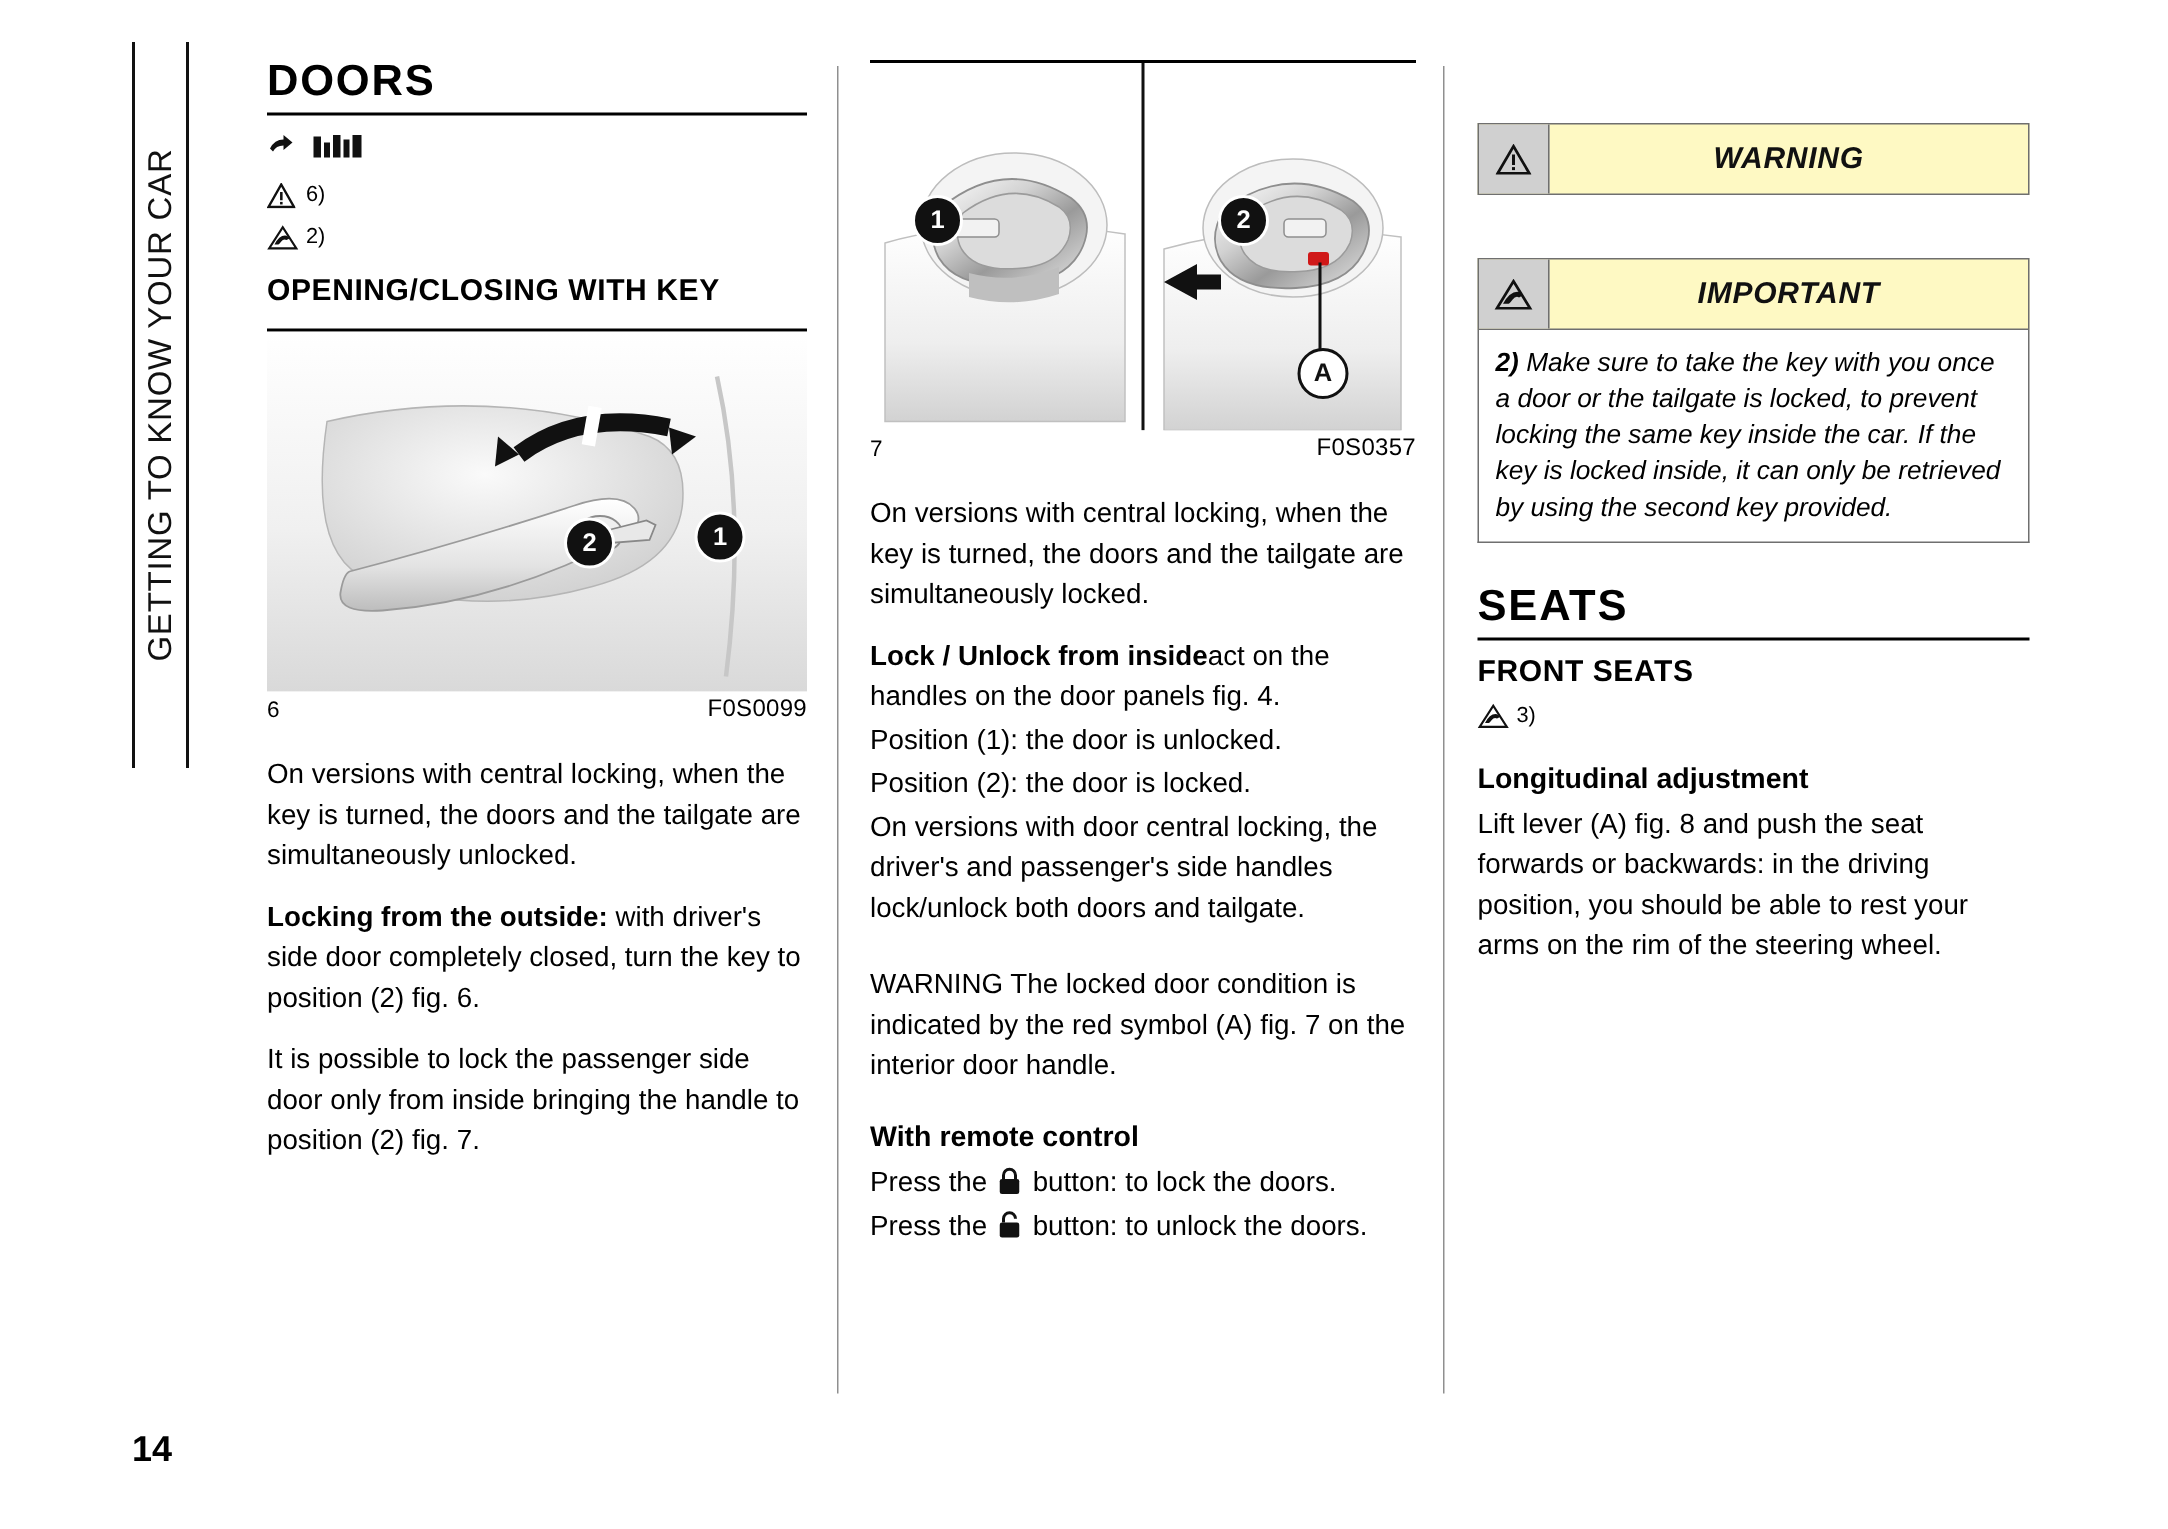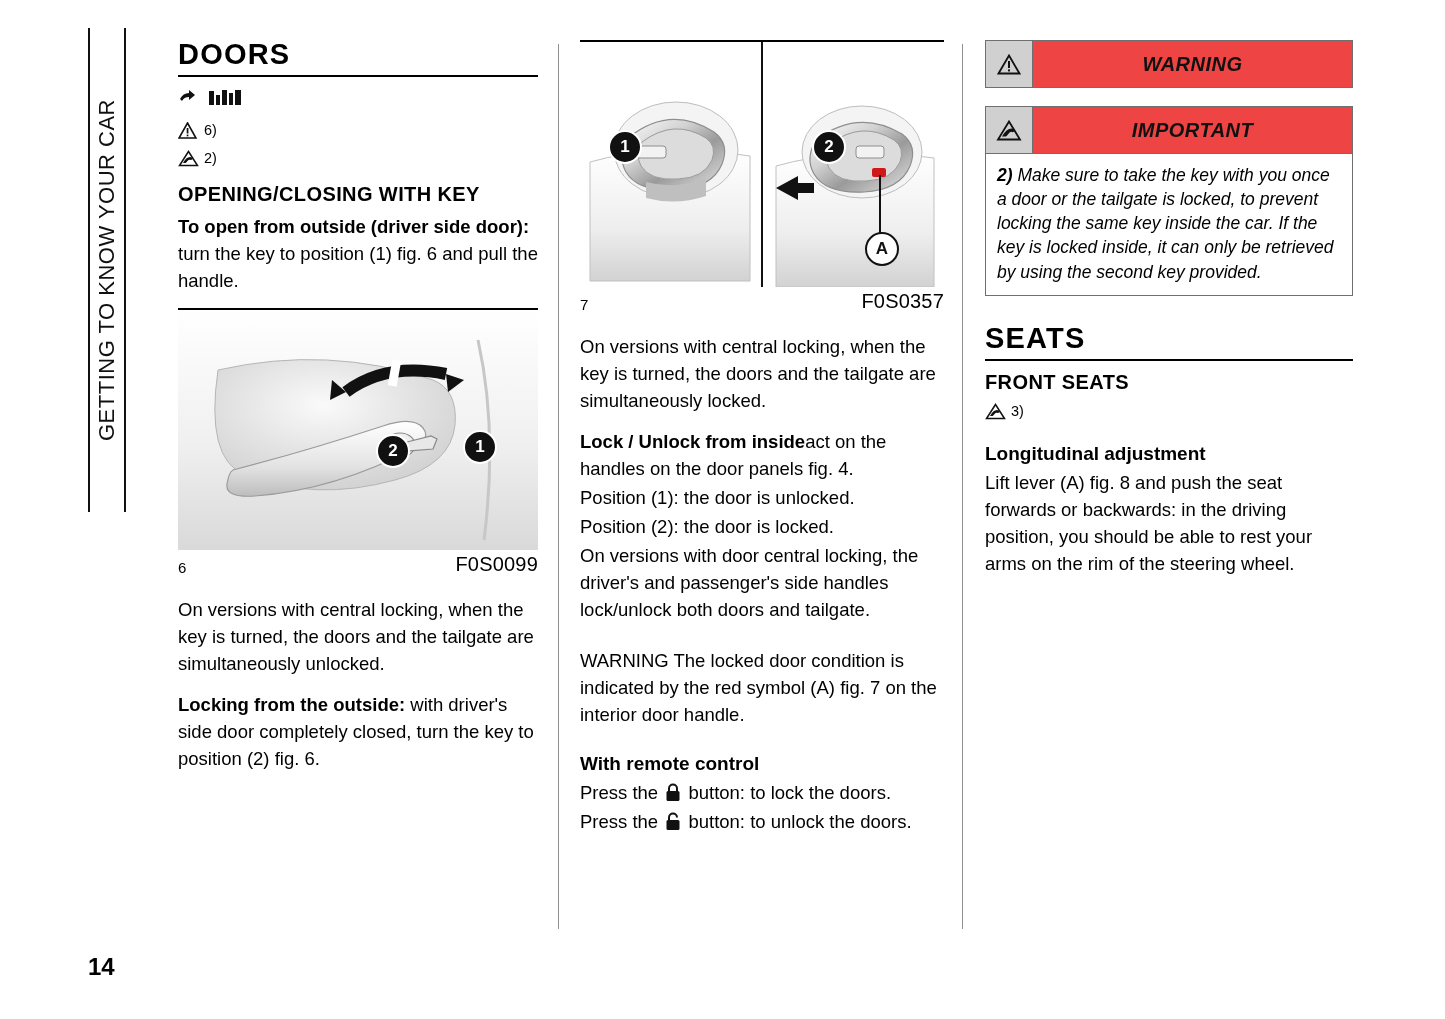--- a/index.html
+++ b/index.html
@@ -137,21 +137,21 @@
     position: relative;
   }
   .fig-caption-row {
     display: flex;
     justify-content: space-between;
     align-items: flex-end;
     font-size: 14px;
     margin-top: 3px;
   }
   .fig-num { font-weight: normal; font-size: 15px; }
-  .fig-code { font-size: 20px; letter-spacing: 0.2px; margin-left: 18px; }
+  .fig-code { font-size: 16px; letter-spacing: 0.2px; margin-left: 18px; }
 
   
   #fig6-img {
     width: 360px;
     height: 240px;
     border-top: 2px solid #000;
     position: relative;
     overflow: hidden;
     background: linear-gradient(180deg,#ffffff 0%, #ffffff 40%, #f4f4f4 55%, #e9e9e9 100%);
   }
@@ -183,21 +183,22 @@
 
   
   .notice {
     margin-bottom: 18px;
   }
   .notice-head {
     display: flex;
     align-items: stretch;
     height: 46px;
     border: 1px solid #6f6f6f;
-    background: #ef4444;
+    background: #fef9c3;
+    margin-top: 42px;
   }
   .notice-head .icon-cell {
     width: 46px;
     border-right: 1px solid #6f6f6f;
     background: #d0d0d0;
     display: flex; align-items: center; justify-content: center;
   }
   .notice-head .head-label {
     flex: 1;
     display: flex; align-items: center; justify-content: center;
@@ -287,21 +288,20 @@
         <svg width="21" height="17" viewBox="0 0 21 17">
           <path d="M10.5 1.5 L19.5 15.5 L1.5 15.5 Z" fill="none" stroke="#111" stroke-width="1.5"></path>
           <path d="M5 13 q3 -6 7 -6 q2 0 3 2 l-2 1 q-2 -1 -3.5 1 q-1.5 2 -2 2 z" fill="#111"></path>
         </svg>
       </span>
       <span class="ref-num">2)</span>
     </div>
 
     <h2 class="sub-title">OPENING/CLOSING WITH KEY</h2>
 
-    <p class="body gap"><span class="bold-lead">To open from outside (driver side door):</span><span> turn the key to position (1) fig. 6 and pull the handle.</span></p>
 
     <div class="figure">
       <div id="fig6-img">
         <svg width="360" height="240" viewBox="0 0 360 240">
           <defs>
             <linearGradient id="bodyg" x1="0" y1="0" x2="0" y2="1">
               <stop offset="0%" stop-color="#ffffff"></stop>
               <stop offset="55%" stop-color="#f0f0f0"></stop>
               <stop offset="100%" stop-color="#d9d9d9"></stop>
             </linearGradient>
@@ -341,20 +341,21 @@
         <span class="fig-code">F0S0099</span>
       </div>
     </div>
 
     <div class="spacer-md"></div>
 
     <p class="body gap">On versions with central locking, when the key is turned, the doors and the tailgate are simultaneously unlocked.</p>
 
     <p class="body gap"><span class="bold-lead">Locking from the outside:</span><span> with driver's side door completely closed, turn the key to position (2) fig. 6.</span></p>
 
+    <p class="body">It is possible to lock the passenger side door only from inside bringing the handle to position (2) fig. 7.</p>
   </div>
 
   <div class="col" id="col2">
 
     <div class="figure" style="margin-top:0;">
       <div id="fig7-img">
         <svg width="364" height="245" viewBox="0 0 364 245">
           <defs>
             <linearGradient id="panelg" x1="0" y1="0" x2="0" y2="1">
               <stop offset="0%" stop-color="#ffffff"></stop>

